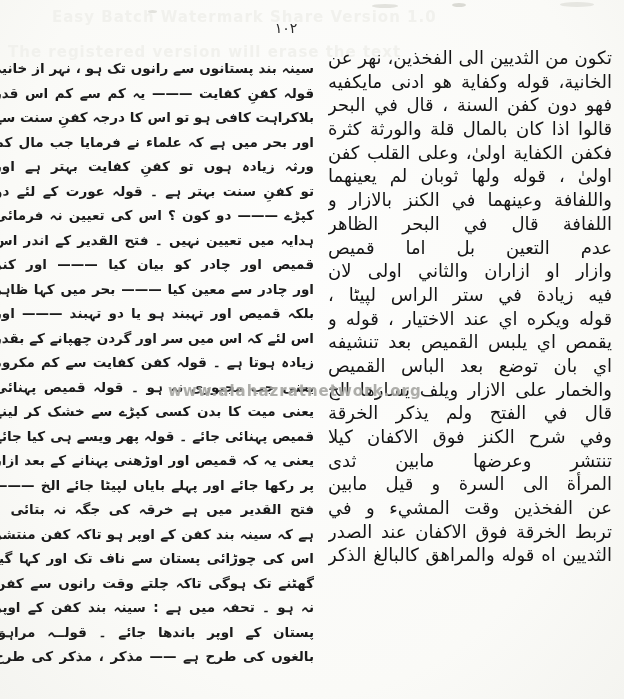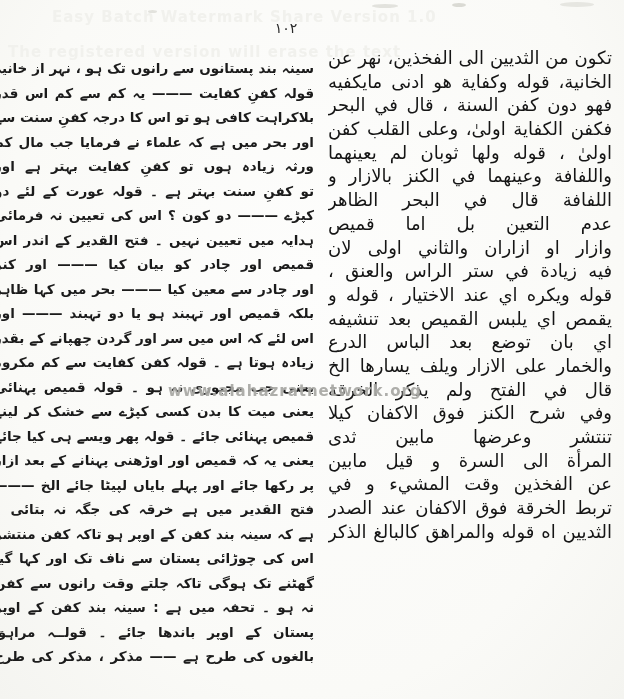--- a/index.html
+++ b/index.html
@@ -116,30 +116,31 @@
 <div class="smudge s2"></div>
 <div class="smudge s3"></div>
 <div class="smudge s4"></div>
 
 <div class="page-number">١٠٢</div>
 
 <div class="column column-arabic">
     <div class="text-line">تكون من الثديين الى الفخذين، نهر عن</div>
     <div class="text-line">الخانية، قوله وكفاية هو ادنى مايكفيه بلاكراهة</div>
     <div class="text-line">فهو دون كفن السنة ، قال في البحر</div>
+    <div class="text-line">قالوا اذا كان بالمال قلة والورثة كثرة</div>
     <div class="text-line">فكفن الكفاية اولىٰ، وعلى القلب كفن السنة</div>
     <div class="text-line">اولىٰ ، قوله ولها ثوبان لم يعينهما</div>
     <div class="text-line">واللفافة وعينهما في الكنز بالازار و</div>
     <div class="text-line">اللفافة قال في البحر الظاهر</div>
     <div class="text-line">عدم التعين بل اما قميص</div>
     <div class="text-line">وازار او ازاران والثاني اولى لان</div>
-    <div class="text-line">فيه زيادة في ستر الراس والعنق ،</div>
+    <div class="text-line">فيه زيادة في ستر الراس لپیٹا ،</div>
     <div class="text-line">قوله ويكره اي عند الاختيار ، قوله و</div>
     <div class="text-line">يقمص اي يلبس القميص بعد تنشيفه</div>
-    <div class="text-line">اي بان توضع بعد الباس الدرع</div>
+    <div class="text-line">اي بان توضع بعد الباس القميص</div>
     <div class="text-line">والخمار على الازار ويلف يسارها الخ</div>
     <div class="text-line">قال في الفتح ولم يذكر الخرقة</div>
     <div class="text-line">وفي شرح الكنز فوق الاكفان كيلا</div>
     <div class="text-line">تنتشر وعرضها مابين ثدى</div>
     <div class="text-line">المرأة الى السرة و قيل مابين</div>
     <div class="text-line">عن الفخذين وقت المشيء و في التحفة</div>
     <div class="text-line">تربط الخرقة فوق الاكفان عند الصدر فوق</div>
     <div class="text-line">الثديين اه قوله والمراهق كالبالغ الذكر كالذكر</div>
   </div>
 

